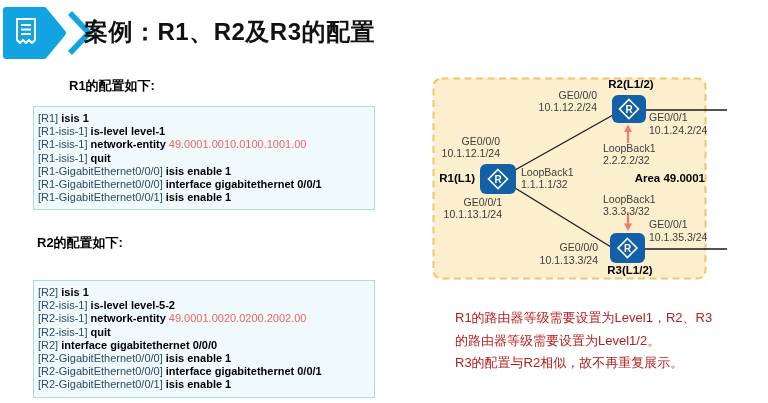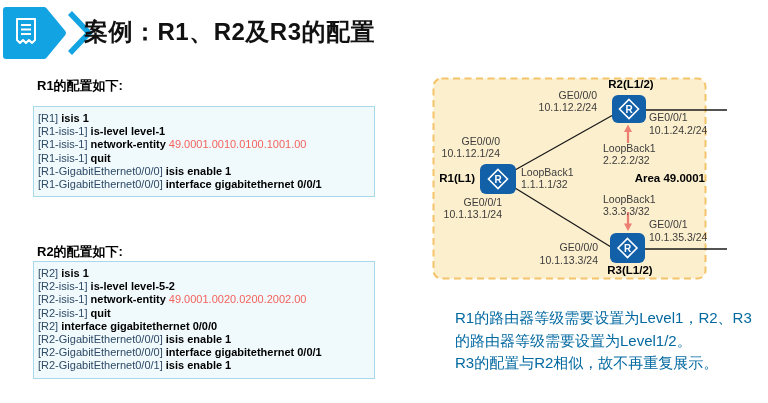--- a/index.html
+++ b/index.html
@@ -6,34 +6,34 @@
   body{
     width:768px;height:403px;position:relative;background:#ffffff;
     font-family:"Liberation Sans",sans-serif;overflow:hidden;
   }
   .title{
     position:absolute;left:84px;top:17px;font-size:24px;line-height:30px;
     font-weight:bold;color:#111;letter-spacing:0.5px;
   }
   .header-svg{position:absolute;left:2px;top:6px;}
   .sec-label{position:absolute;left:37px;font-size:13px;font-weight:bold;color:#000;}
-  #r1-label{top:77px;}
-  #r2-label{top:243px;}
+  #r1-label{top:77px;margin-left:32px;}
+  #r2-label{top:234px;}
   .code-block{
     position:absolute;left:33px;width:332px;background:#f0f9fc;
     border:1px solid #a8d8ea;padding:5px 4px;font-size:11px;line-height:13.2px;
     color:#2d4a66;white-space:nowrap;
   }
   #r1-block{top:106px;}
-  #r2-block{top:261px;}
+  #r2-block{top:280px;}
   .code-line .cmd{font-weight:bold;color:#000;}
   .code-line .val{font-weight:normal;color:#f2635c;}
   .note{
     position:absolute;left:455px;top:307px;width:305px;
-    font-size:15px;line-height:22.5px;color:#0369a1;
+    font-size:13px;line-height:22.5px;color:#b91c1c;
   }
   .topo{position:absolute;left:425px;top:68px;}
   .topo-line{stroke:#1a1a1a;stroke-width:1.3;}
   .lbl{font-size:10.5px;fill:#3b3b3b;}
   .lbl-b{font-size:11.5px;font-weight:bold;fill:#000;}
   .router-rect{fill:#1160a8;}
   .diamond{fill:none;stroke:#ffffff;stroke-width:1.6;}
   .r-letter{fill:#ffffff;font-size:10px;font-weight:bold;text-anchor:middle;}
   .arrow{stroke:#ec7f72;stroke-width:2.2;}
   .arrow-head{fill:#ec7f72;}
@@ -52,20 +52,21 @@
 <div class="title">案例：R1、R2及R3的配置</div>
 
 <div class="sec-label" id="r1-label">R1的配置如下:</div>
 <div class="code-block" id="r1-block">
   <div class="code-line"><span class="prompt">[R1]</span> <span class="cmd">isis 1</span> <span class="val"></span></div>
   <div class="code-line"><span class="prompt">[R1-isis-1]</span> <span class="cmd">is-level level-1</span> <span class="val"></span></div>
   <div class="code-line"><span class="prompt">[R1-isis-1]</span> <span class="cmd">network-entity</span> <span class="val">49.0001.0010.0100.1001.00</span></div>
   <div class="code-line"><span class="prompt">[R1-isis-1]</span> <span class="cmd">quit</span> <span class="val"></span></div>
   <div class="code-line"><span class="prompt">[R1-GigabitEthernet0/0/0]</span> <span class="cmd">isis enable 1</span> <span class="val"></span></div>
   <div class="code-line"><span class="prompt">[R1-GigabitEthernet0/0/0]</span> <span class="cmd">interface gigabitethernet 0/0/1</span> <span class="val"></span></div>
+  <div class="code-line"><span class="prompt">[R1-GigabitEthernet0/0/1]</span> <span class="cmd">isis enable 1</span> <span class="val"></span></div>
 </div>
 
 <div class="sec-label" id="r2-label">R2的配置如下:</div>
 <div class="code-block" id="r2-block">
   <div class="code-line"><span class="prompt">[R2]</span> <span class="cmd">isis 1</span> <span class="val"></span></div>
   <div class="code-line"><span class="prompt">[R2-isis-1]</span> <span class="cmd">is-level level-5-2</span> <span class="val"></span></div>
   <div class="code-line"><span class="prompt">[R2-isis-1]</span> <span class="cmd">network-entity</span> <span class="val">49.0001.0020.0200.2002.00</span></div>
   <div class="code-line"><span class="prompt">[R2-isis-1]</span> <span class="cmd">quit</span> <span class="val"></span></div>
   <div class="code-line"><span class="prompt">[R2]</span> <span class="cmd">interface gigabitethernet 0/0/0</span> <span class="val"></span></div>
   <div class="code-line"><span class="prompt">[R2-GigabitEthernet0/0/0]</span> <span class="cmd">isis enable 1</span> <span class="val"></span></div>

